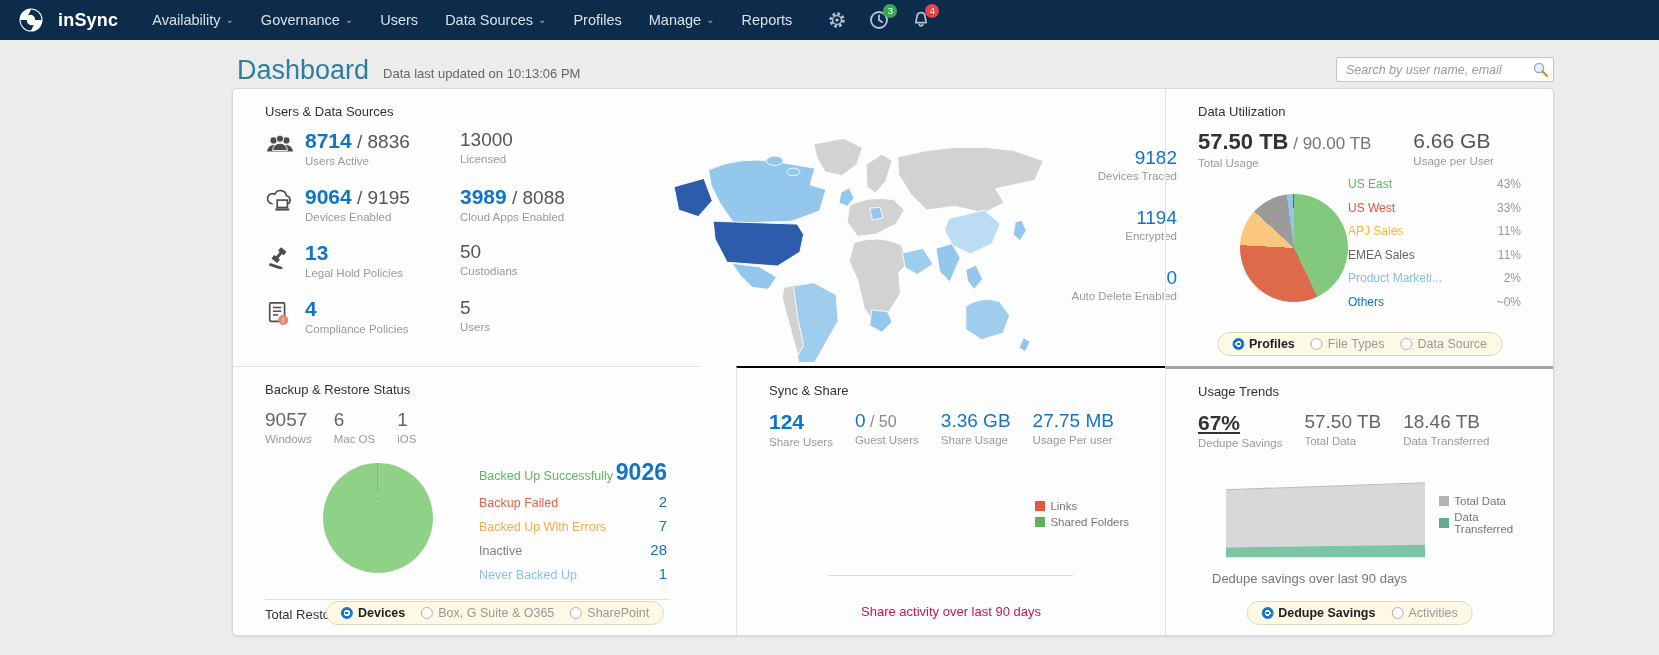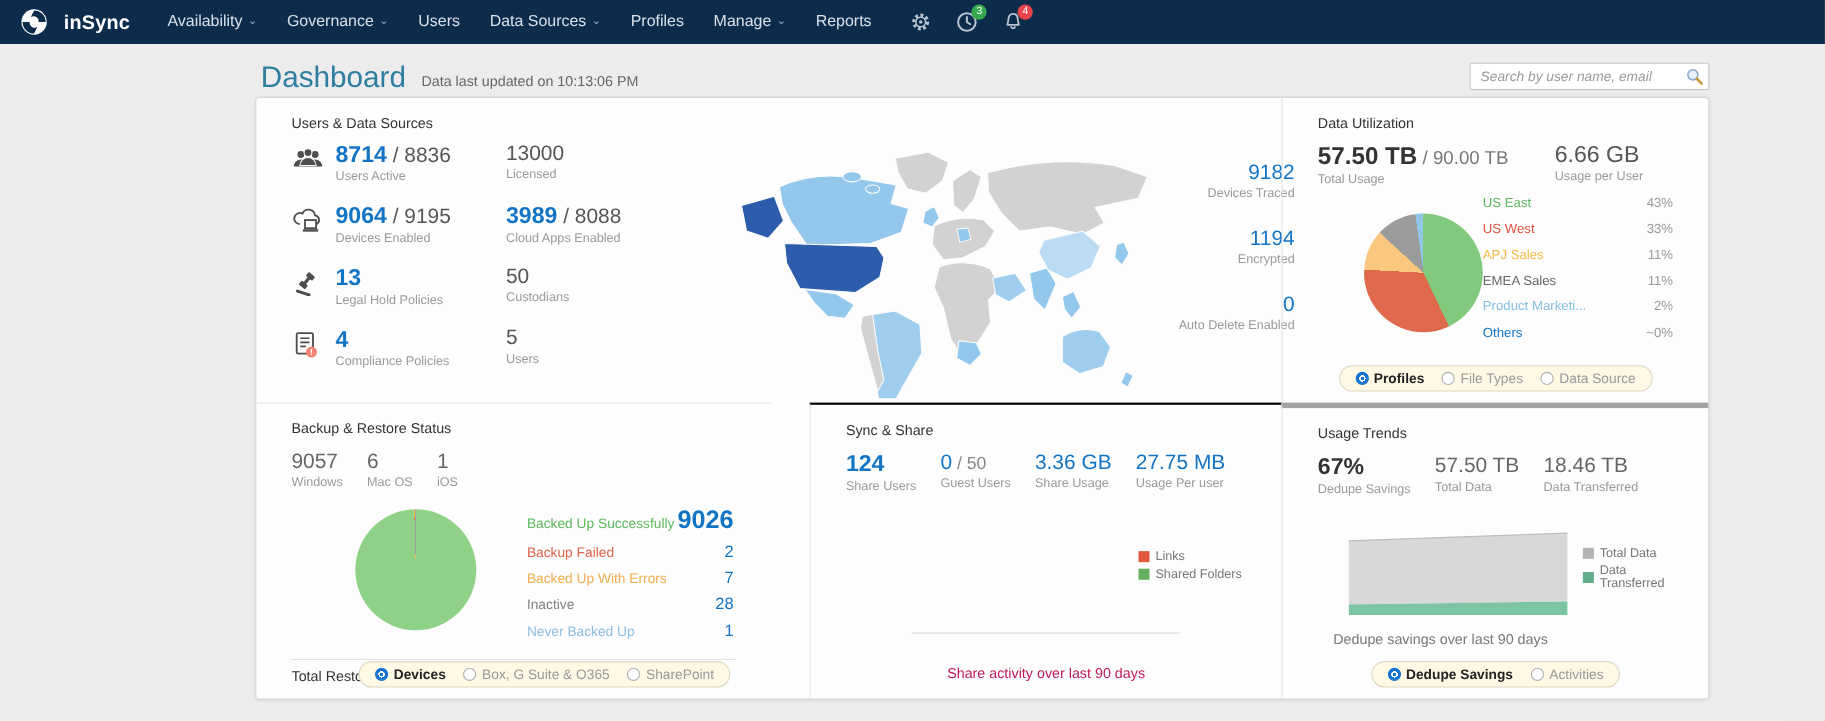--- a/index.html
+++ b/index.html
@@ -32,21 +32,21 @@
 
   
   .card { position:absolute; left:232px; top:88px; width:1322px; height:548px; background:#fdfdfd;
           border:1px solid #d8d8d8; border-radius:4px; box-shadow:0 1px 3px rgba(0,0,0,.08);
           display:grid; grid-template-columns:468px 464px 388px; grid-template-rows:277px 269px; }
   .panel { padding:15px 32px; position:relative; }
   .p-users { grid-column:1 / 3; }
   .p-util  { border-left:1px solid #e3e3e3; }
   .p-backup{ border-top:1px solid #e3e3e3; }
   .p-sync  { border-top:2px solid #000000; border-left:1px solid #e3e3e3;margin-left:35px; }
-  .p-trend { border-top:5px solid #a3a3a3; border-left:1px solid #e3e3e3; }
+  .p-trend { border-top:3px solid #a3a3a3; border-left:1px solid #e3e3e3; }
   .p-title { font-size:13px; color:#333; }
 
   
   .users-body { display:flex; margin-top:10px; }
   .stat-rows { width:392px; flex:0 0 auto; }
   .stat-row { display:flex; margin-bottom:12px; min-height:44px; }
   .stat-ic { width:40px; flex:0 0 auto; padding-top:4px; }
   .s-col { width:155px; flex:0 0 auto; }
   .s-col.b { width:auto; }
   .v-line { white-space:nowrap; }
@@ -57,21 +57,21 @@
   .map-wrap { flex:1 1 auto; display:flex; justify-content:center; align-items:center; }
   .right-stats { width:128px; flex:0 0 auto; text-align:right; display:flex; flex-direction:column; gap:25px; margin-top:18px; }
   .rs-val { color:#1274c5; font-size:19px; }
   .rs-lbl { color:#9a9a9a; font-size:11.5px; margin-top:1px; }
 
   
   .strip { display:flex; gap:22px; margin-top:12px; }
   .strip .v { font-size:19px; color:#666; white-space:nowrap; }
   .strip .v.blue { color:#1274c5; }
   .strip .v.big-blue { color:#1274c5; font-weight:bold; font-size:21px; }
-  .strip .v.big-dark { color:#333; font-weight:bold; font-size:21px; }
+  .strip .v.big-dark { color:#333; font-weight:bold; font-size:21px;text-decoration:underline; }
   .strip .suf { color:#888; font-size:16px; }
   .strip .l { color:#9a9a9a; font-size:11.5px; margin-top:2px; }
 
   
   .util-head { display:flex; margin-top:10px; gap:42px; }
   .util-main .v1 { font-size:22px; font-weight:bold; color:#333; }
   .util-main .v1s { font-size:17px; font-weight:400; color:#777; }
   .util-body { display:flex; margin-top:8px; align-items:center; }
   .pie { border-radius:50%; flex:0 0 auto; }
   .pie.util { width:108px; height:108px; margin-left:42px; }

